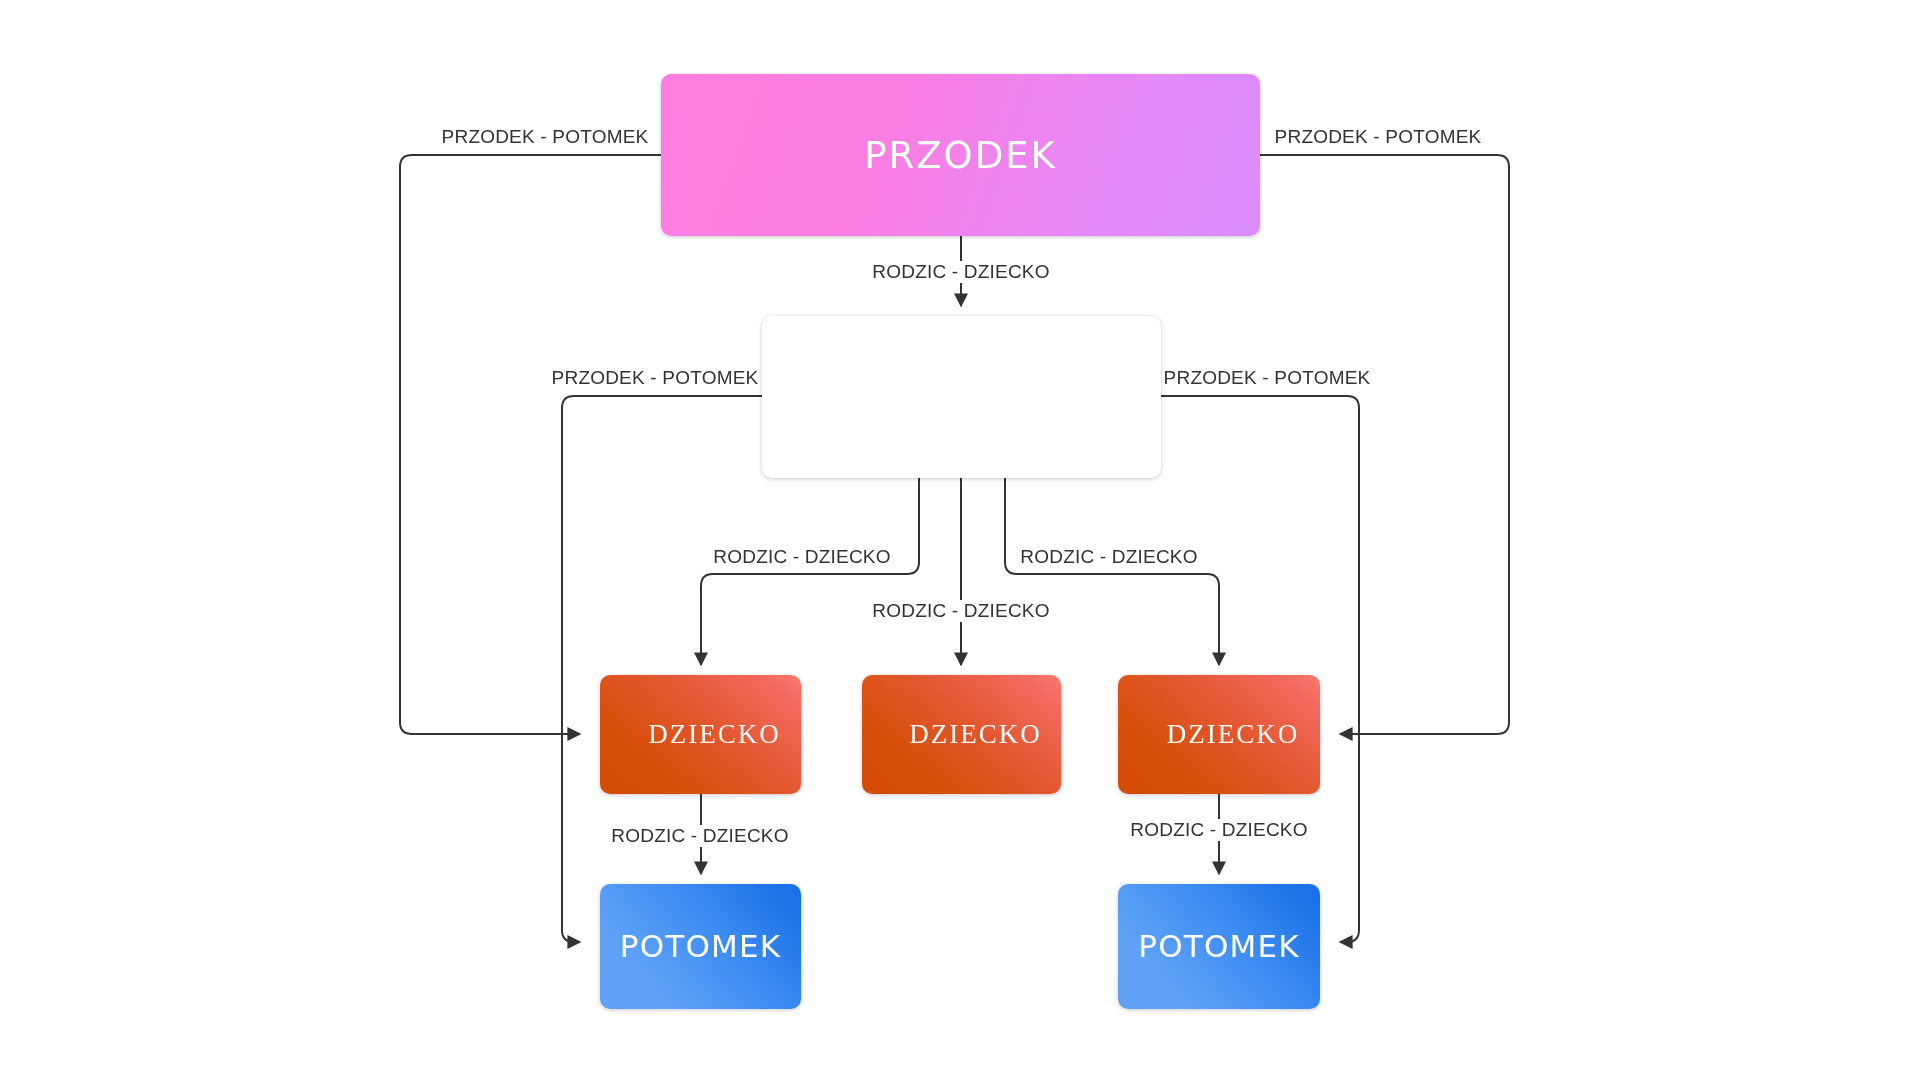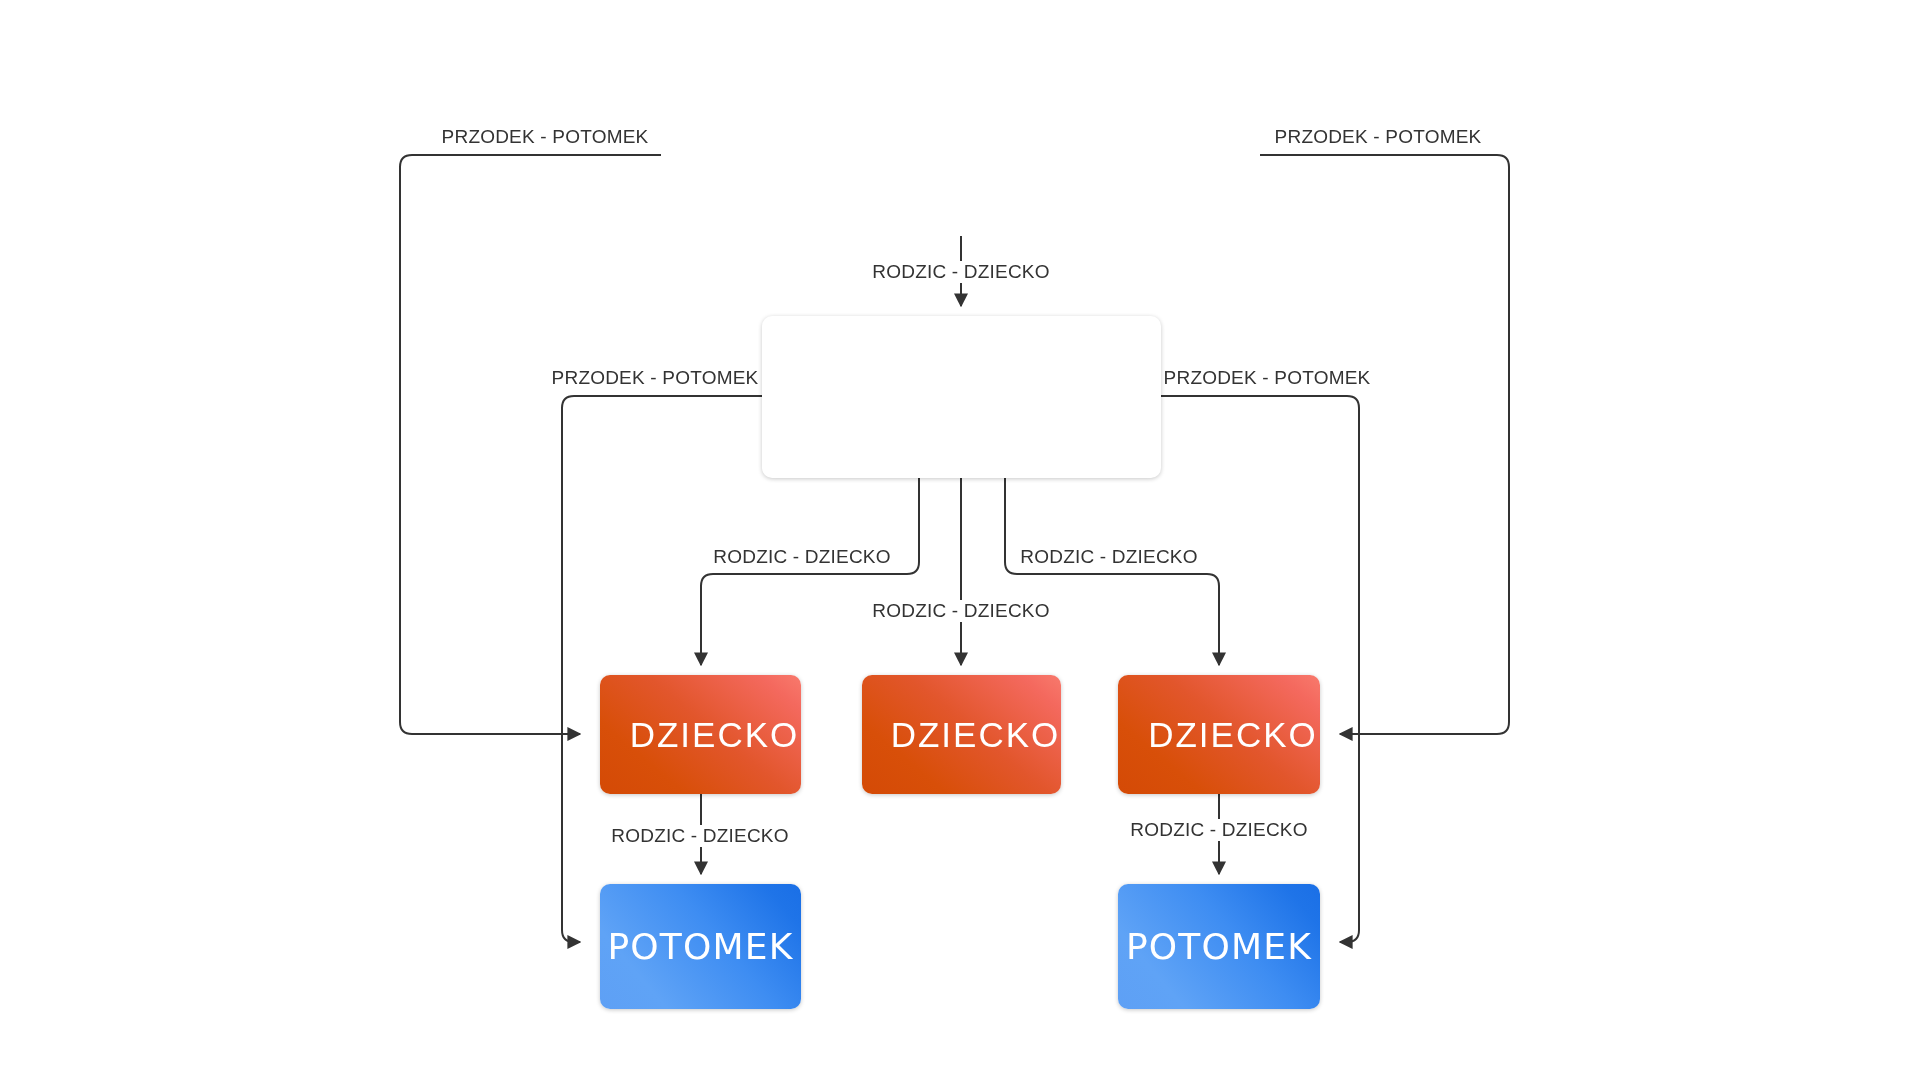--- a/index.html
+++ b/index.html
@@ -70,31 +70,31 @@
   }
   .node-rodzic .node-label {
     font-family: "DejaVu Sans Mono", monospace;
     font-size: 33px;
     letter-spacing: 3px;
   }
   .node-dziecko {
     background: linear-gradient(40deg, #d44a06 0%, #d84f09 25%, #e2562c 55%, #f4695e 88%, #f87a6d 100%);
   }
   .node-dziecko .node-label {
-    font-family: Liberation Sans, sans-serif;
-    font-size: 35px;
+    font-family: Liberation Serif, serif;
+    font-size: 27px;
     letter-spacing: 2px;
     margin-left: 28px;
   }
   .node-potomek {
     background: linear-gradient(50deg, #5ea0f5 0%, #5fa3f6 22%, #3e8df2 58%, #1f74e8 88%, #1a6fe6 100%);
   }
   .node-potomek .node-label {
     font-family: "DejaVu Sans", sans-serif;
-    font-size: 36px;
+    font-size: 31px;
     letter-spacing: 1.2px;
   }
 </style>
 </head>
 <body>
 
 <div id="diagram-root">
 
   <svg class="edge-layer" viewBox="0 0 1919 1080" xmlns="http://www.w3.org/2000/svg">
     <defs>
@@ -128,20 +128,23 @@
   <div class="edge-label" style="left:1378px; top:137px;">PRZODEK - POTOMEK</div>
   <div class="edge-label" style="left:961px; top:272px;">RODZIC - DZIECKO</div>
   <div class="edge-label" style="left:655px; top:378px;">PRZODEK - POTOMEK</div>
   <div class="edge-label" style="left:1267px; top:378px;">PRZODEK - POTOMEK</div>
   <div class="edge-label" style="left:802px; top:557px;">RODZIC - DZIECKO</div>
   <div class="edge-label" style="left:961px; top:611px;">RODZIC - DZIECKO</div>
   <div class="edge-label" style="left:1109px; top:557px;">RODZIC - DZIECKO</div>
   <div class="edge-label" style="left:700px; top:836px;">RODZIC - DZIECKO</div>
   <div class="edge-label" style="left:1219px; top:830px;">RODZIC - DZIECKO</div>
 
+  <div class="node node-przodek" style="left:661px; top:74px; width:599px; height:162px;">
+    <span class="node-label">PRZODEK</span>
+  </div>
 
   <div class="node node-rodzic" style="left:762px; top:316px; width:399px; height:162px;">
     <span class="node-label">RODZIC</span>
   </div>
 
   <div class="node node-dziecko" style="left:600px; top:675px; width:201px; height:119px;">
     <span class="node-label">DZIECKO</span>
   </div>
 
   <div class="node node-dziecko" style="left:862px; top:675px; width:199px; height:119px;">

